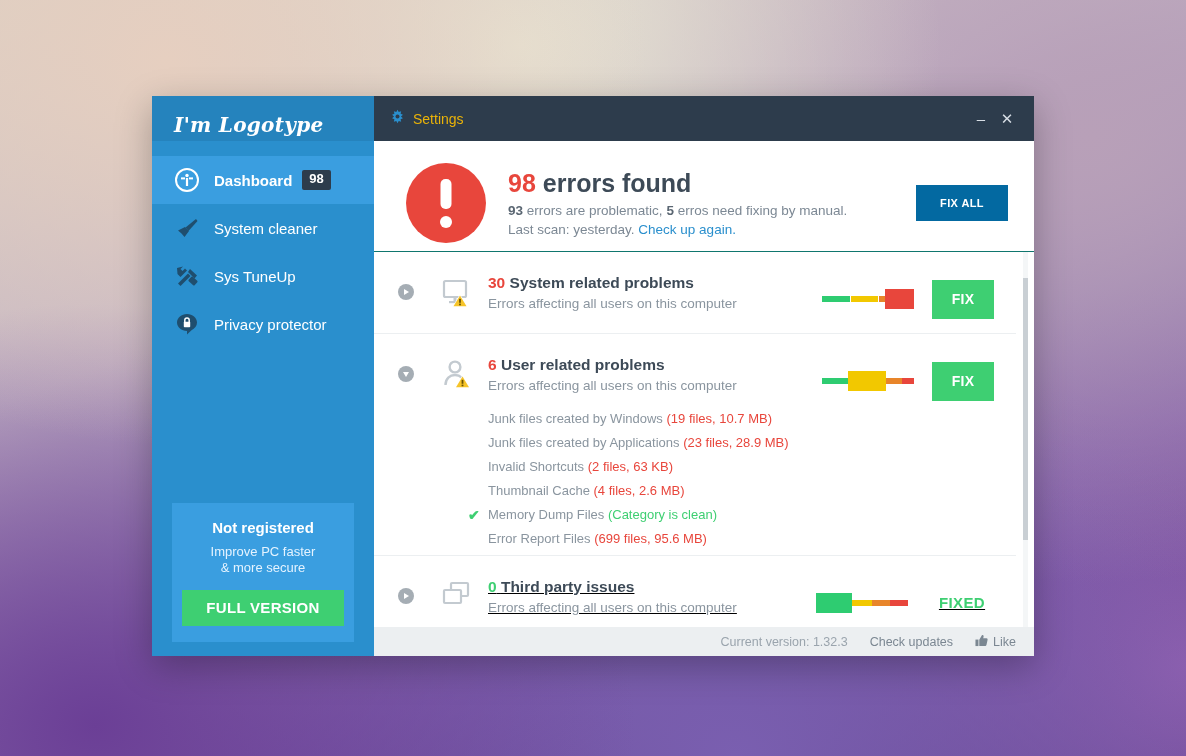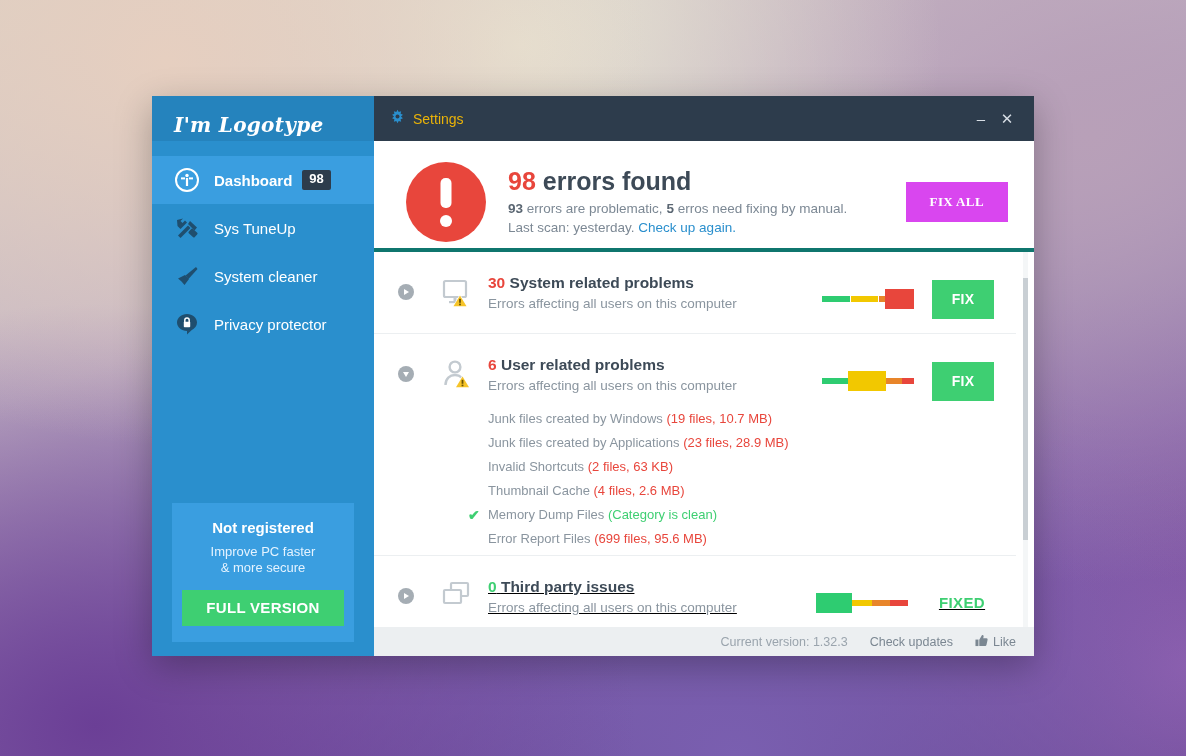--- a/index.html
+++ b/index.html
@@ -160,21 +160,21 @@
     border: none;
     font-family: "Liberation Sans", sans-serif;
   }
 
   
   .summary {
     height: 111px;
     display: flex;
     align-items: center;
     padding: 14px 26px 0 32px;
-    border-bottom: 4px solid #0f766e;
+    border-bottom: 1px solid #0f766e;
   }
   .alert-circle {
     width: 80px; height: 80px;
     border-radius: 50%;
     background: #e8463c;
     position: relative;
     flex: 0 0 auto;
     margin-right: 22px;
   }
   .alert-circle::before {
@@ -205,28 +205,28 @@
   }
   .summary-title .count { color: #e8463c; }
   .summary-line {
     font-size: 13.5px;
     color: #7c8894;
     line-height: 19px;
   }
   .summary-line b { color: #5a6672; }
   .link { color: #2a8fcd; text-decoration: none; cursor: pointer; }
   .fixall-btn {
-    background: #d946ef;
+    background: #0369a1;
     color: #ffffff;
-    font-size: 13px;
+    font-size: 11px;
     font-weight: bold;
     border: none;
     padding: 12px 24px;
     cursor: pointer;
-    font-family: Liberation Serif, serif;
+    font-family: Liberation Sans, sans-serif;
     letter-spacing: 0.4px;
     flex: 0 0 auto;
   }
 
   
   .scroll-area {
     flex: 1;
     overflow: hidden;
     position: relative;
   }
@@ -409,37 +409,37 @@
               <rect x="15" y="10.4" width="4" height="2" fill="#ffffff"></rect>
             </svg>
           </span>
           <span class="nav-label">Dashboard</span>
           <span class="nav-badge">98</span>
         </div>
 
         <div class="nav-item">
           <span class="nav-icon">
             <svg width="26" height="26" viewBox="0 0 26 26">
+              <path d="M22 4 L11.5 12.5 L14.5 16 L23.5 6 Z" fill="#1f4e6e"></path>
+              <path d="M11 12 L4 15.5 L7.5 18.5 L10.5 22 L15 16 Z" fill="#1f4e6e"></path>
+            </svg>
+          </span>
+          <span class="nav-label">System cleaner</span>
+        </div>
+
+        <div class="nav-item">
+          <span class="nav-icon">
+            <svg width="26" height="26" viewBox="0 0 26 26">
               <path d="M9 3.5 L6.5 6 L8.5 8 L11 5.5 L13 7.5 L6.5 14 L3.5 11 L3 5 Z" fill="#1f4e6e"></path>
               <path d="M4 20.5 L14 10.5 L16.5 13 L6.5 23 Z" fill="#1f4e6e"></path>
               <path d="M16 6 L23 12.5 L20.5 15.5 L14 9 Z" fill="#1f4e6e"></path>
               <rect x="15" y="15" width="8" height="6" rx="1" transform="rotate(42 19 18)" fill="#1f4e6e"></rect>
             </svg>
           </span>
           <span class="nav-label">Sys TuneUp</span>
-        </div>
-
-        <div class="nav-item">
-          <span class="nav-icon">
-            <svg width="26" height="26" viewBox="0 0 26 26">
-              <path d="M22 4 L11.5 12.5 L14.5 16 L23.5 6 Z" fill="#1f4e6e"></path>
-              <path d="M11 12 L4 15.5 L7.5 18.5 L10.5 22 L15 16 Z" fill="#1f4e6e"></path>
-            </svg>
-          </span>
-          <span class="nav-label">System cleaner</span>
         </div>
 
         <div class="nav-item">
           <span class="nav-icon">
             <svg width="26" height="26" viewBox="0 0 26 26">
               <path d="M13 3 C7.5 3 3 6.8 3 11.5 C3 16.2 7.5 20 13 20 L13 23.5 L17.5 19.3 C20.8 17.7 23 14.8 23 11.5 C23 6.8 18.5 3 13 3 Z" fill="#1f4e6e"></path>
               <rect x="9.8" y="10.8" width="6.4" height="5.4" rx="0.8" fill="#ffffff"></rect>
               <path d="M10.8 11 L10.8 9.2 A2.2 2.2 0 0 1 15.2 9.2 L15.2 11" fill="none" stroke="#ffffff" stroke-width="1.5"></path>
             </svg>
           </span>

